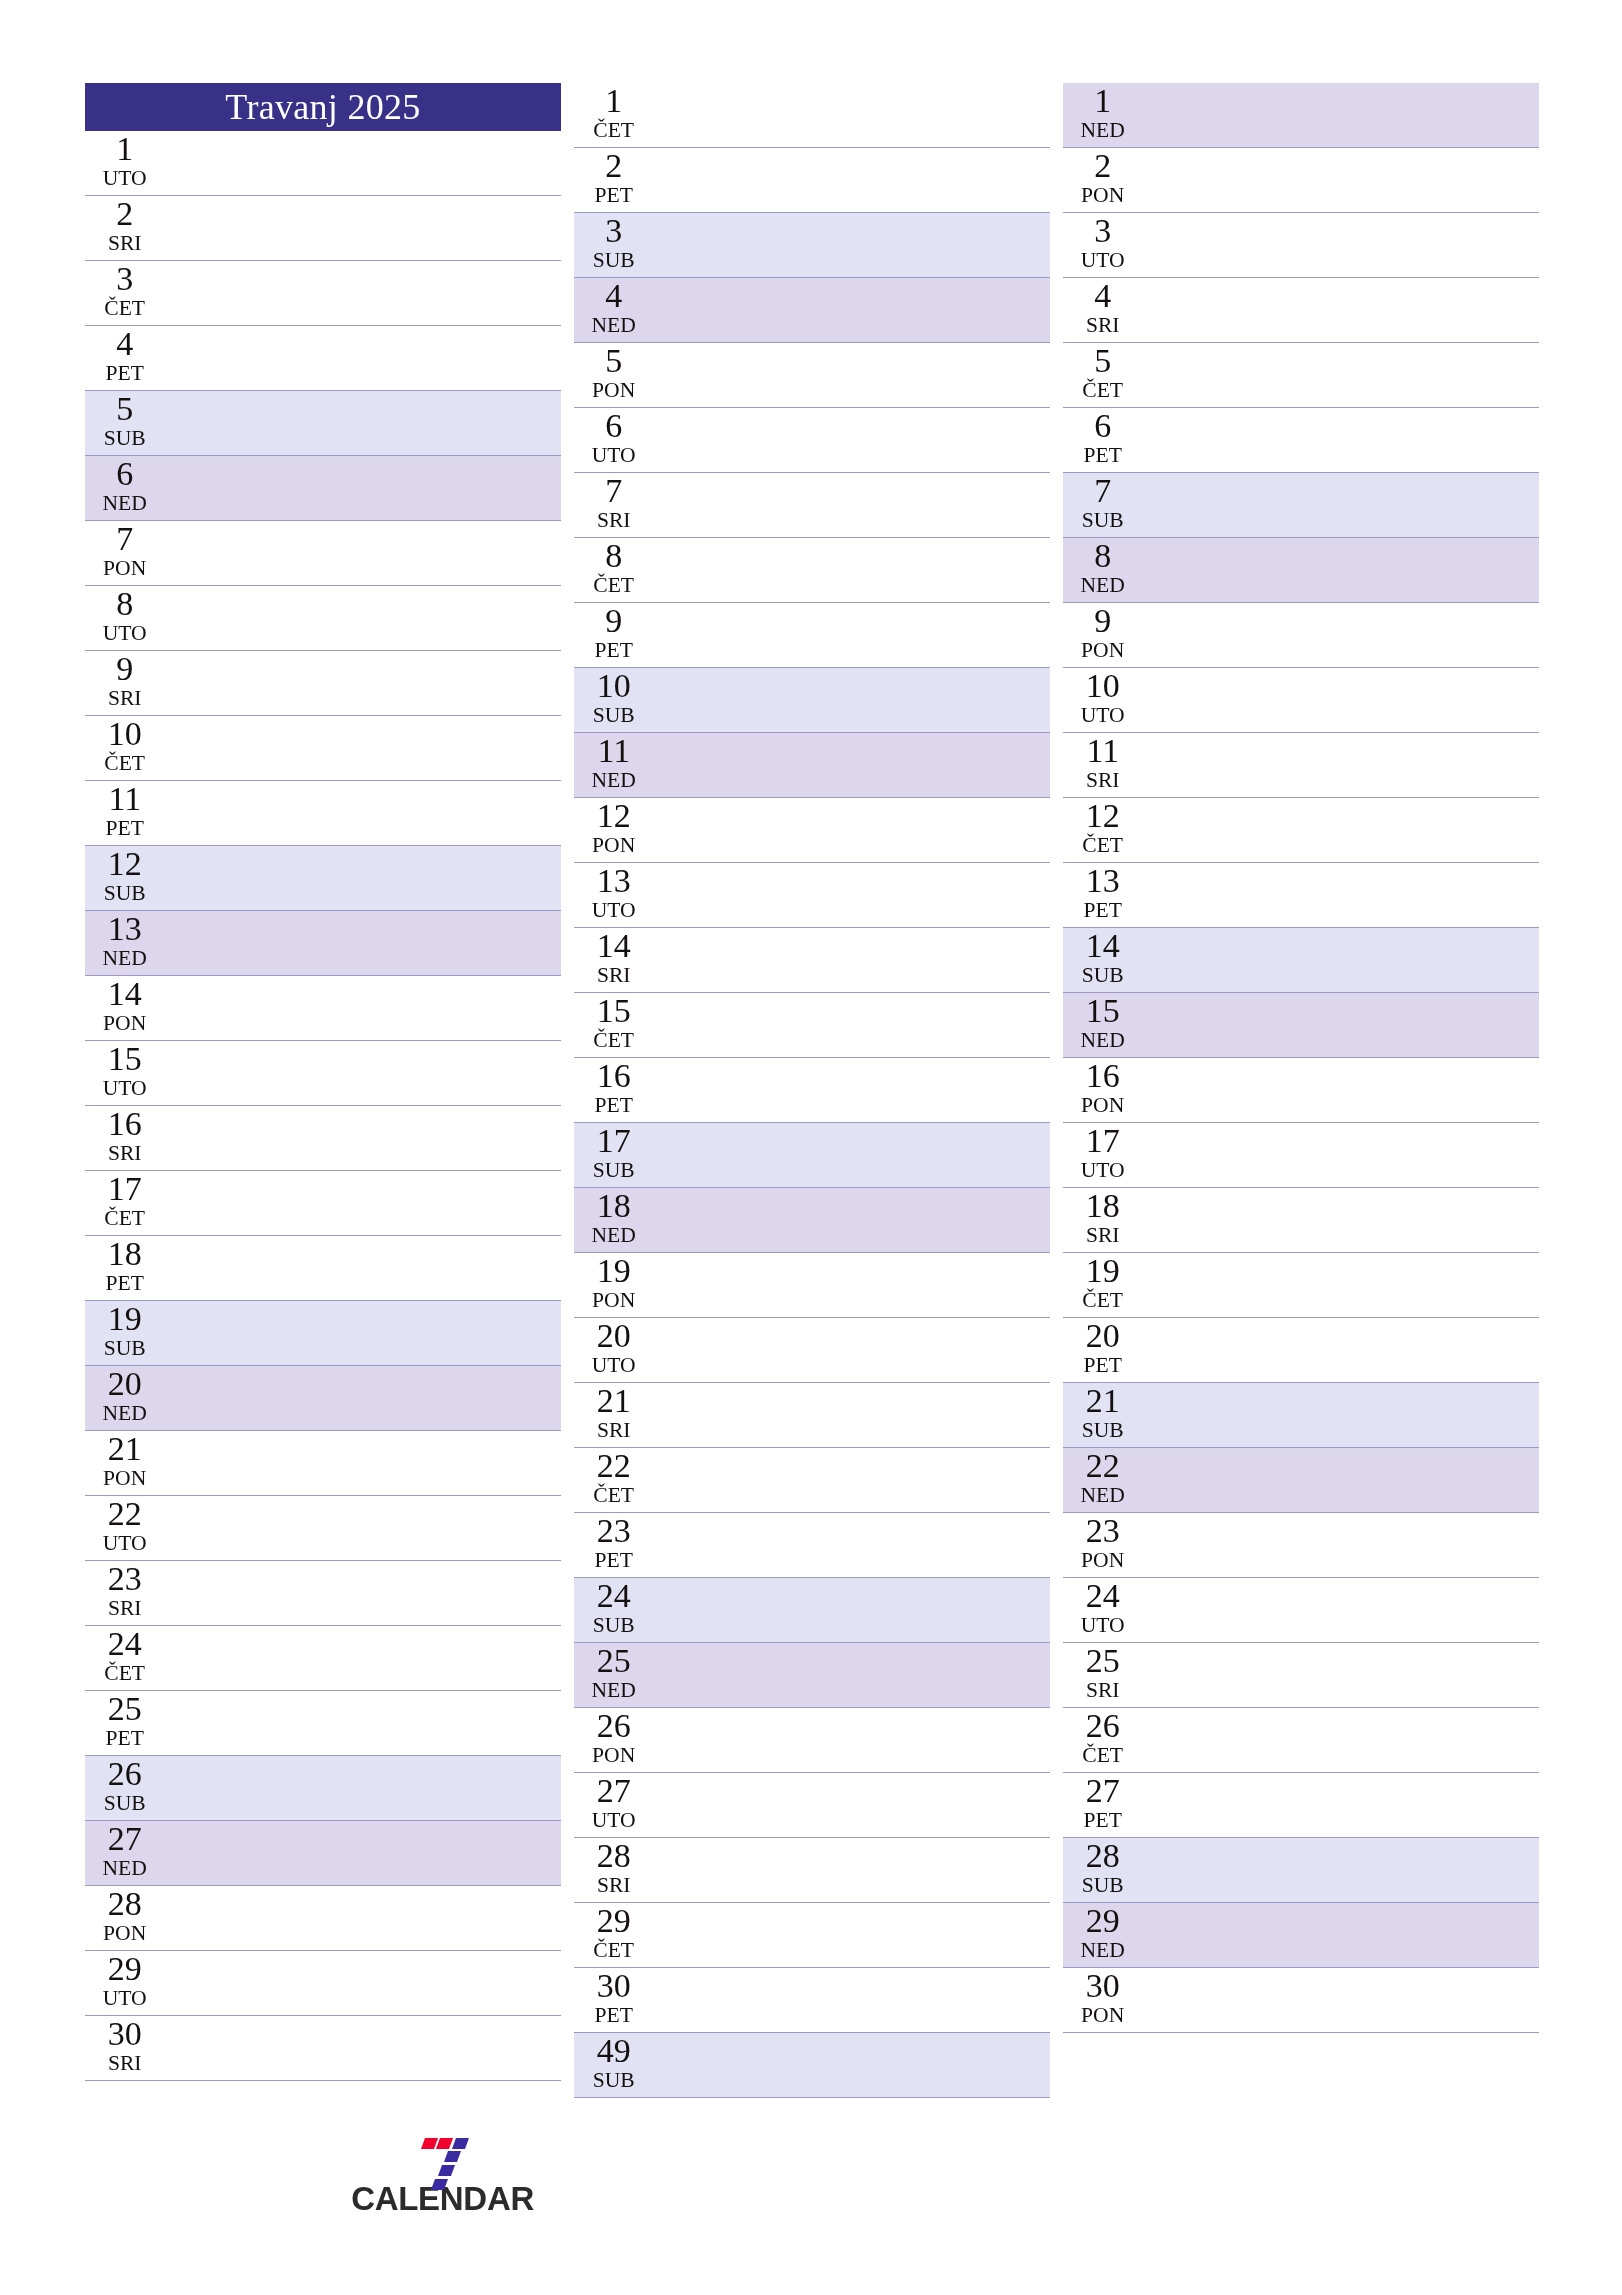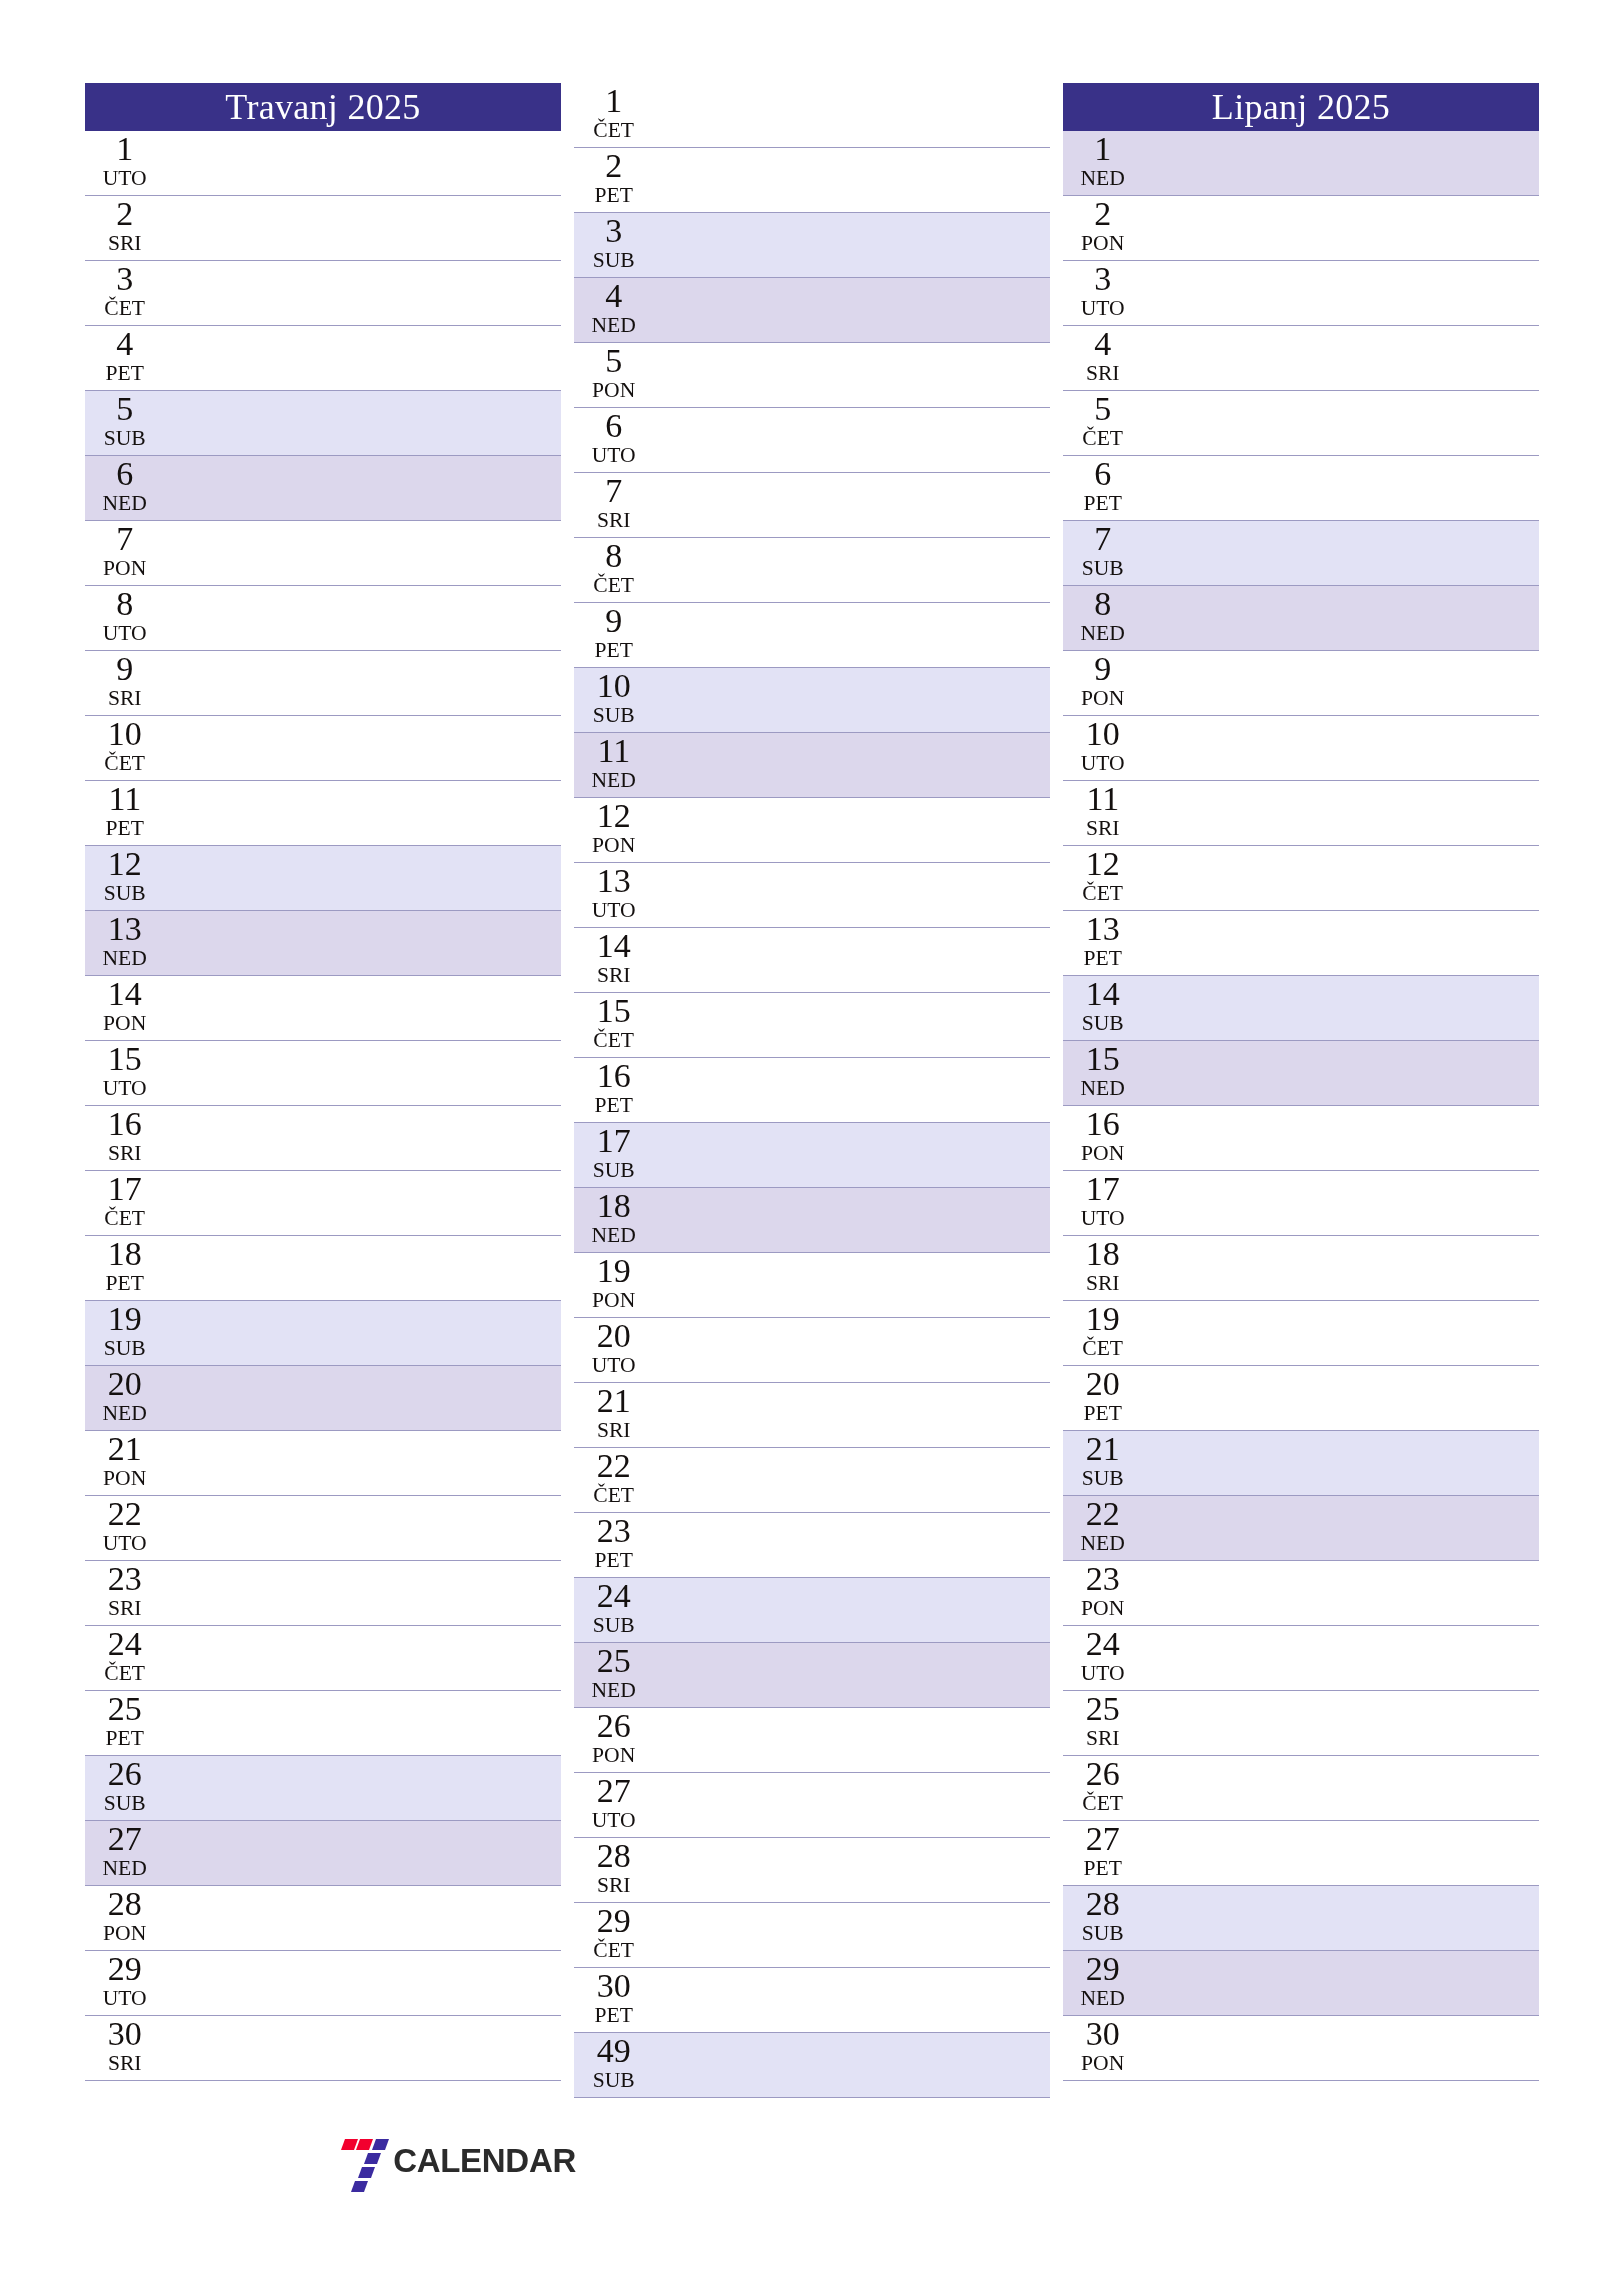--- a/index.html
+++ b/index.html
@@ -99,21 +99,21 @@
   }
 
   
   .brand {
     position: absolute;
     left: 332px;
     top: 2135px;
     width: 216px;
     height: 50px;
     display: flex;
-    flex-direction: row;
+    flex-direction: column;
     align-items: center;
   }
   .brand-mark {
     position: relative;
     width: 56px;
     height: 47px;
     flex: none;
   }
   .brand-mark .bar {
     position: absolute;
@@ -388,23 +388,20 @@
             <div class="day-abbr">PET</div>
           </div>
           <div class="day-row weekend-sat">
             <div class="day-num">49</div>
             <div class="day-abbr">SUB</div>
           </div>
         </div>
     </div>
 
     <div class="month-column">
-      <div class="month-header">
-        <span class="month-header-title">Lipanj 2025</span>
-      </div>
       <div class="day-list">
           <div class="day-row weekend-sun">
             <div class="day-num">1</div>
             <div class="day-abbr">NED</div>
           </div>
           <div class="day-row">
             <div class="day-num">2</div>
             <div class="day-abbr">PON</div>
           </div>
           <div class="day-row">

